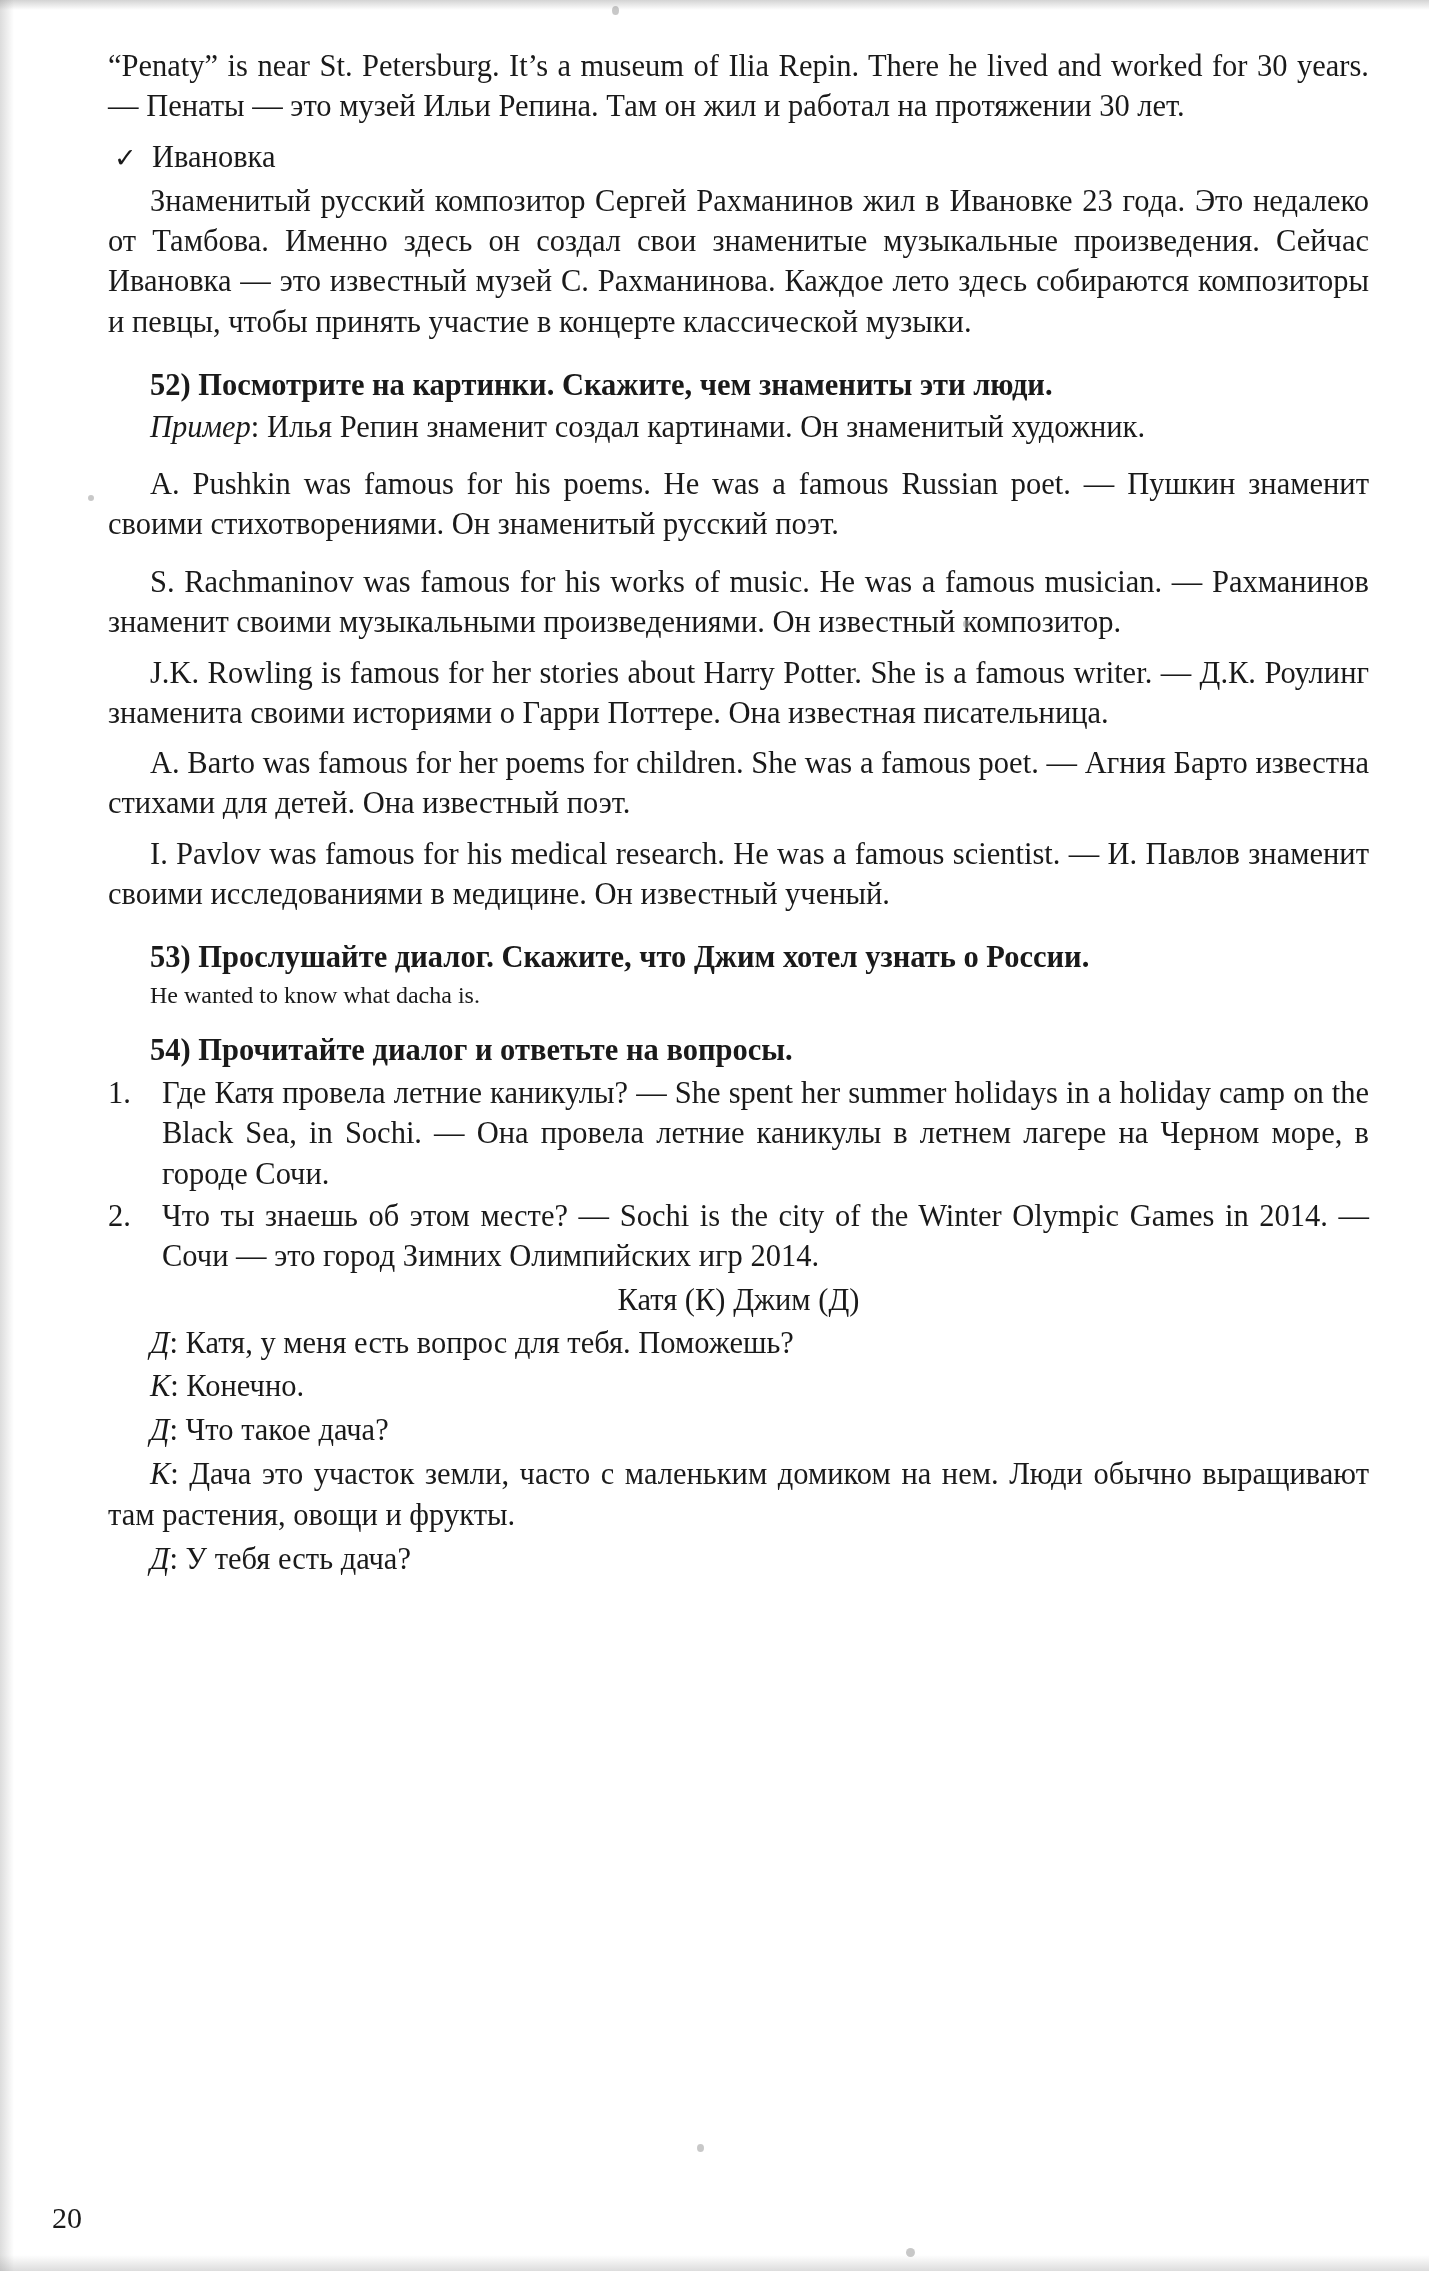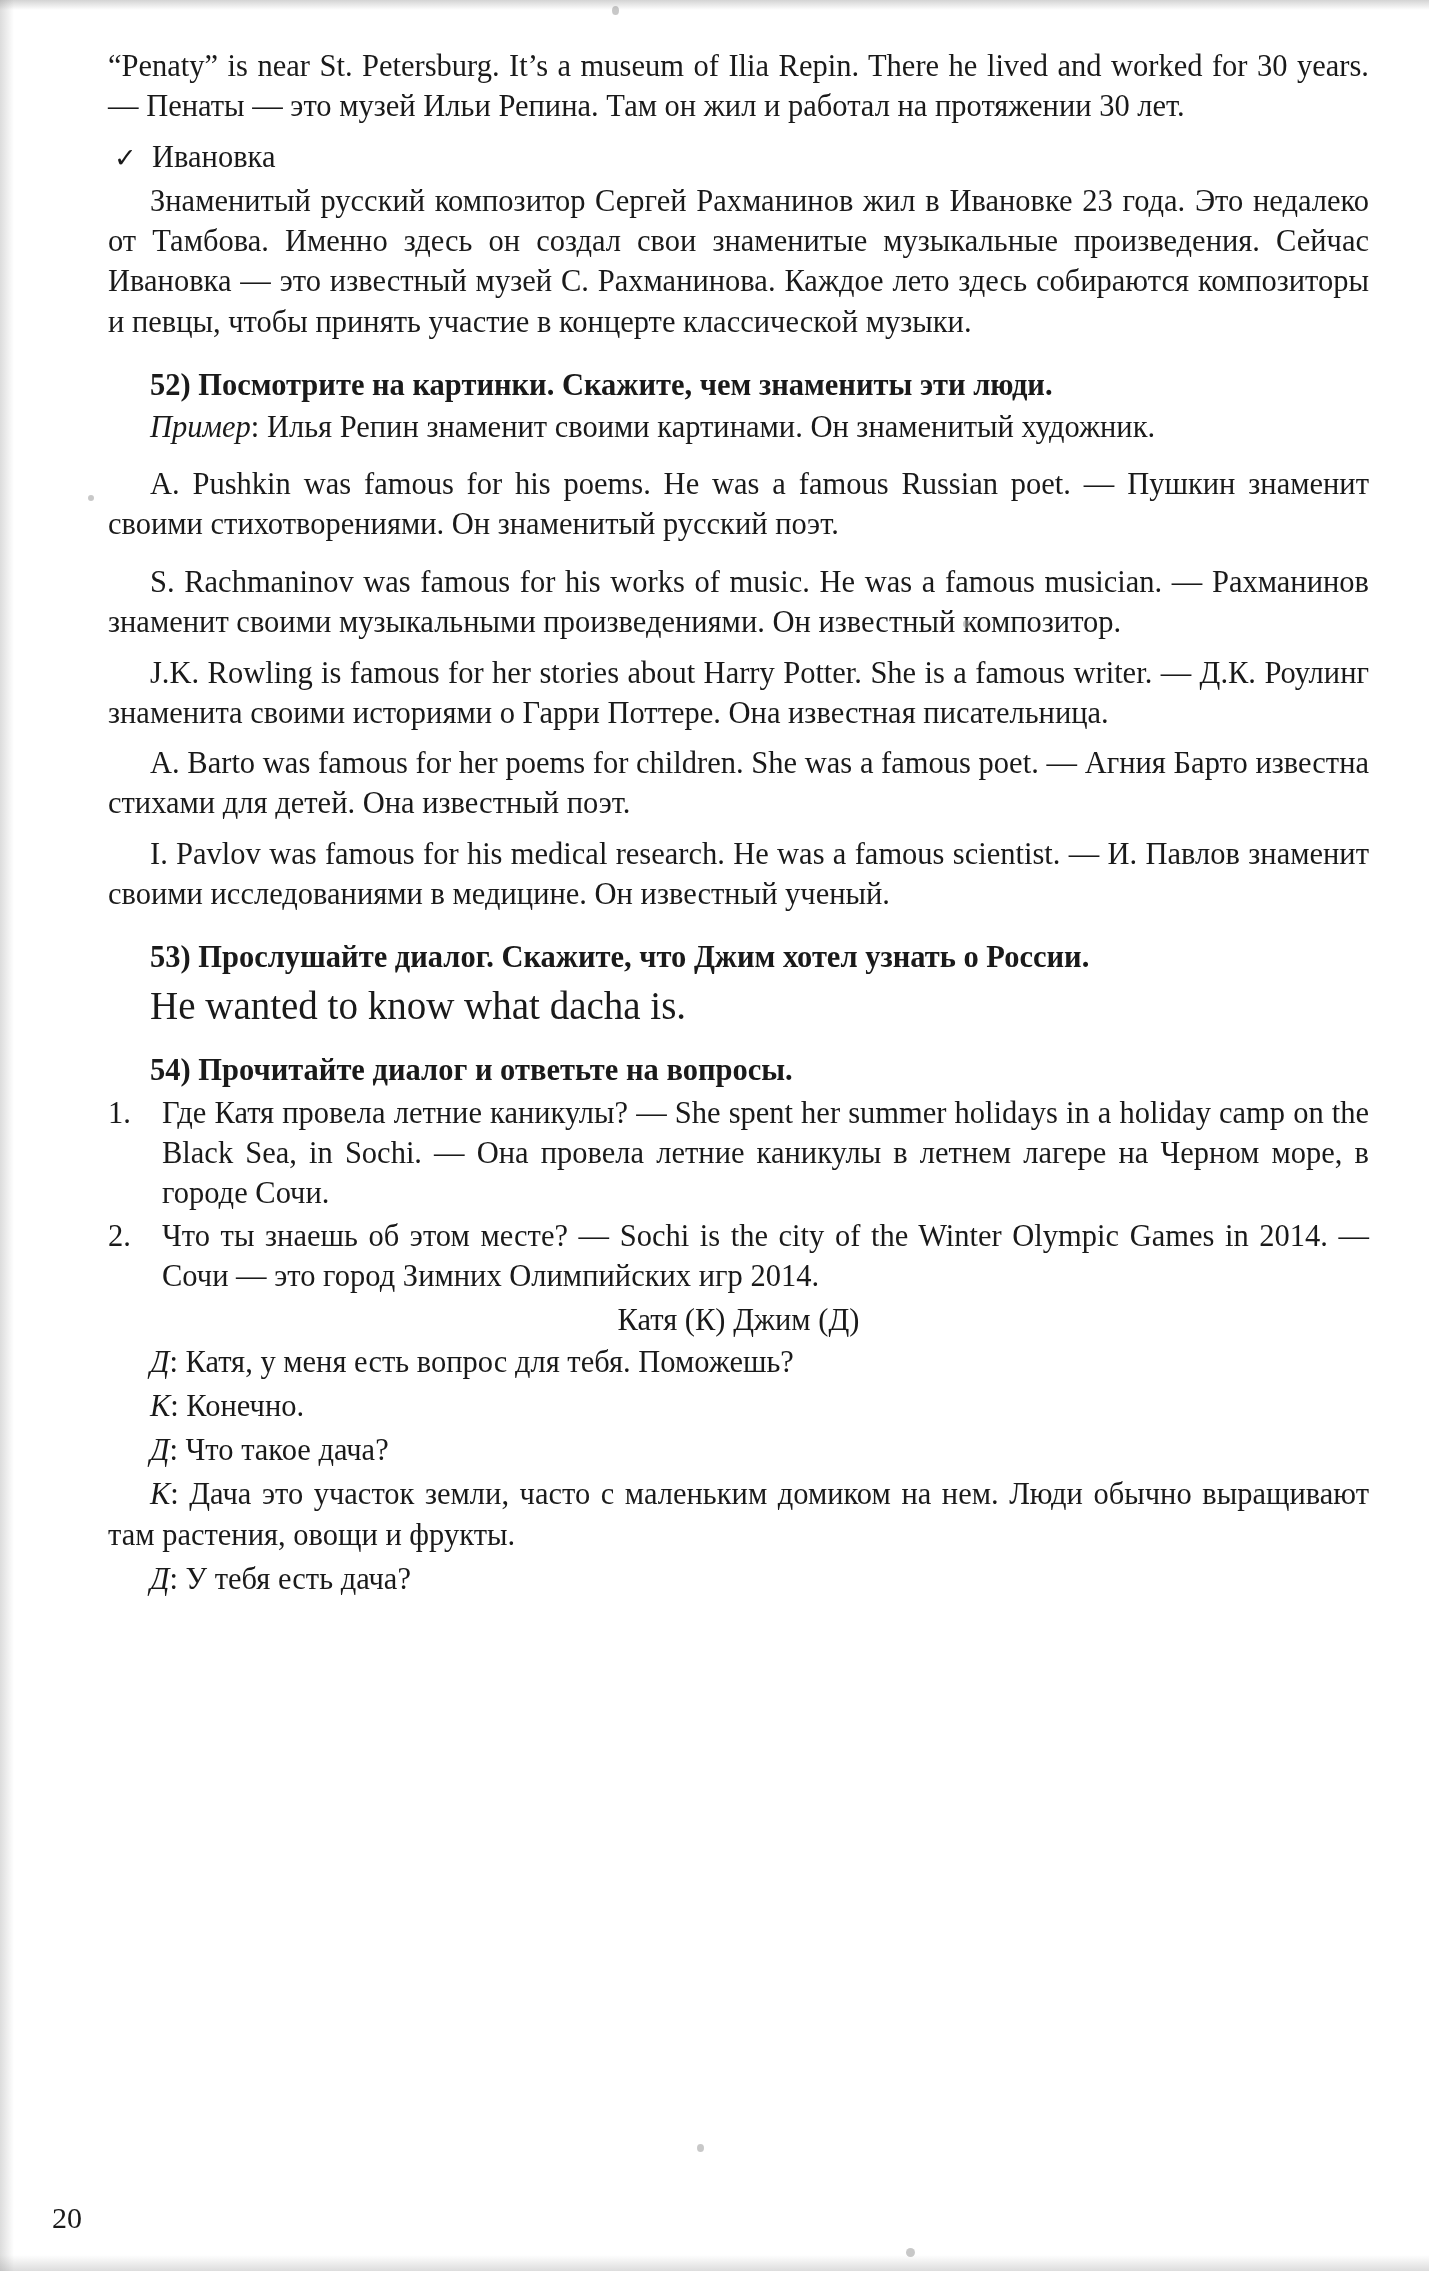--- a/index.html
+++ b/index.html
@@ -74,21 +74,21 @@
   .example .it {
     font-style: italic;
   }
   .answer-block {
     margin-top: 16px;
   }
   .answer-block p {
     text-indent: 42px;
   }
   .plain-after-head {
-    font-size: 39px;
+    font-size: 24px;
     line-height: 1.32;
     margin-bottom: 2px;
   }
   .numlist {
     margin: 0;
     padding: 0;
     list-style: none;
   }
   .numlist li {
     display: flex;
@@ -163,21 +163,21 @@
     <div class="check-line">
       <span class="check-mark">✓</span>
       <span class="check-label">Ивановка</span>
     </div>
 
     <p class="para indent">Знаменитый русский композитор Сергей Рахманинов жил в Ивановке 23 года. Это недалеко от Тамбова. Именно здесь он создал свои знаменитые музыкальные произведения. Сейчас Ивановка — это известный музей С. Рахманинова. Каждое лето здесь собираются композиторы и певцы, чтобы принять участие в концерте классической музыки.</p>
 
 
     <p class="task-head">52) Посмотрите на картинки. Скажите, чем знамениты эти люди.</p>
 
-    <p class="example"><span class="it">Пример</span><span>: Илья Репин знаменит своими картинами. Он знаменитый художник.</span></p>
+    <p class="example"><span class="it">Пример</span><span>: Илья Репин знаменит создал картинами. Он знаменитый художник.</span></p>
 
     <div class="answer-block">
       <p class="para">A. Pushkin was famous for his poems. He was a famous Russian poet. — Пушкин знаменит своими стихотворениями. Он знаменитый русский поэт.</p>
       <p class="para" style="margin-top:18px">S. Rachmaninov was famous for his works of music. He was a famous musician. — Рахманинов знаменит своими музыкальными произведениями. Он известный композитор.</p>
       <p class="para" style="margin-top:10px">J.K. Rowling is famous for her stories about Harry Potter. She is a famous writer. — Д.К. Роулинг знаменита своими историями о Гарри Поттере. Она известная писательница.</p>
       <p class="para" style="margin-top:10px">A. Barto was famous for her poems for children. She was a famous poet. — Агния Барто известна стихами для детей. Она известный поэт.</p>
       <p class="para" style="margin-top:10px">I. Pavlov was famous for his medical research. He was a famous scientist. — И. Павлов знаменит своими исследованиями в медицине. Он известный ученый.</p>
     </div>
 
     <p class="task-head">53) Прослушайте диалог. Скажите, что Джим хотел узнать о России.</p>

